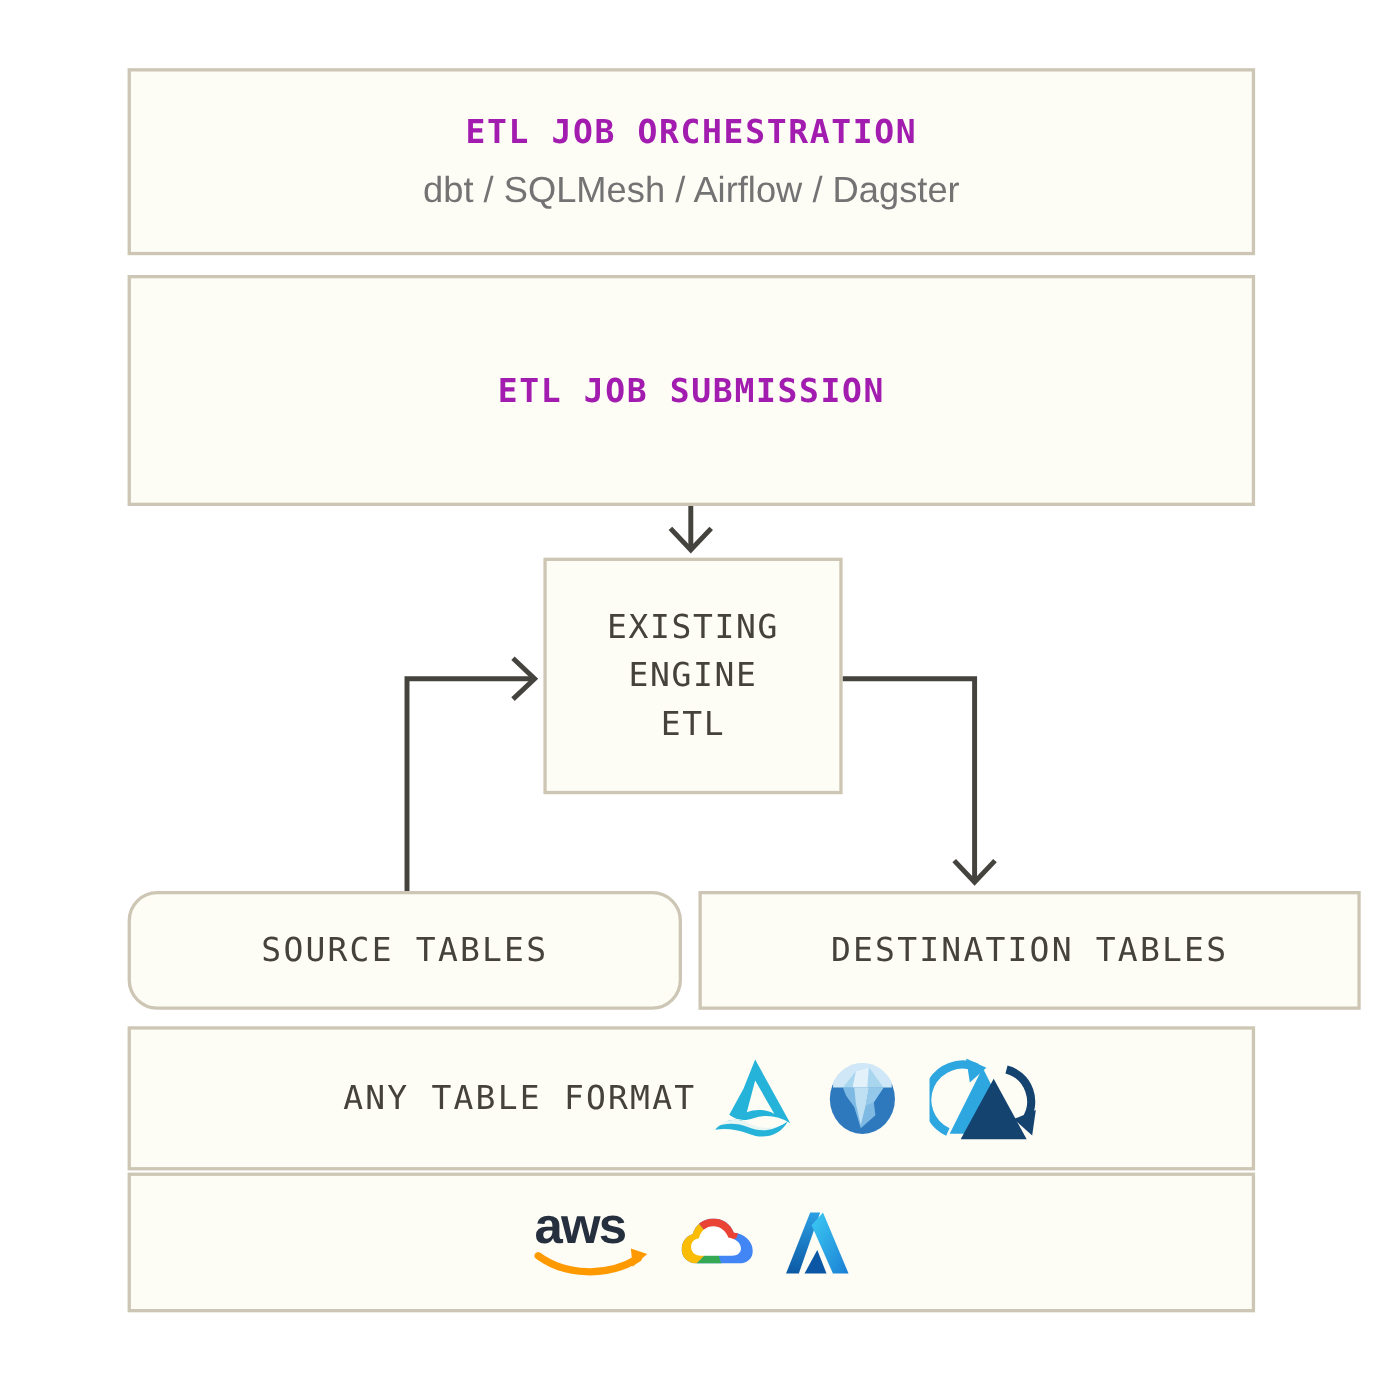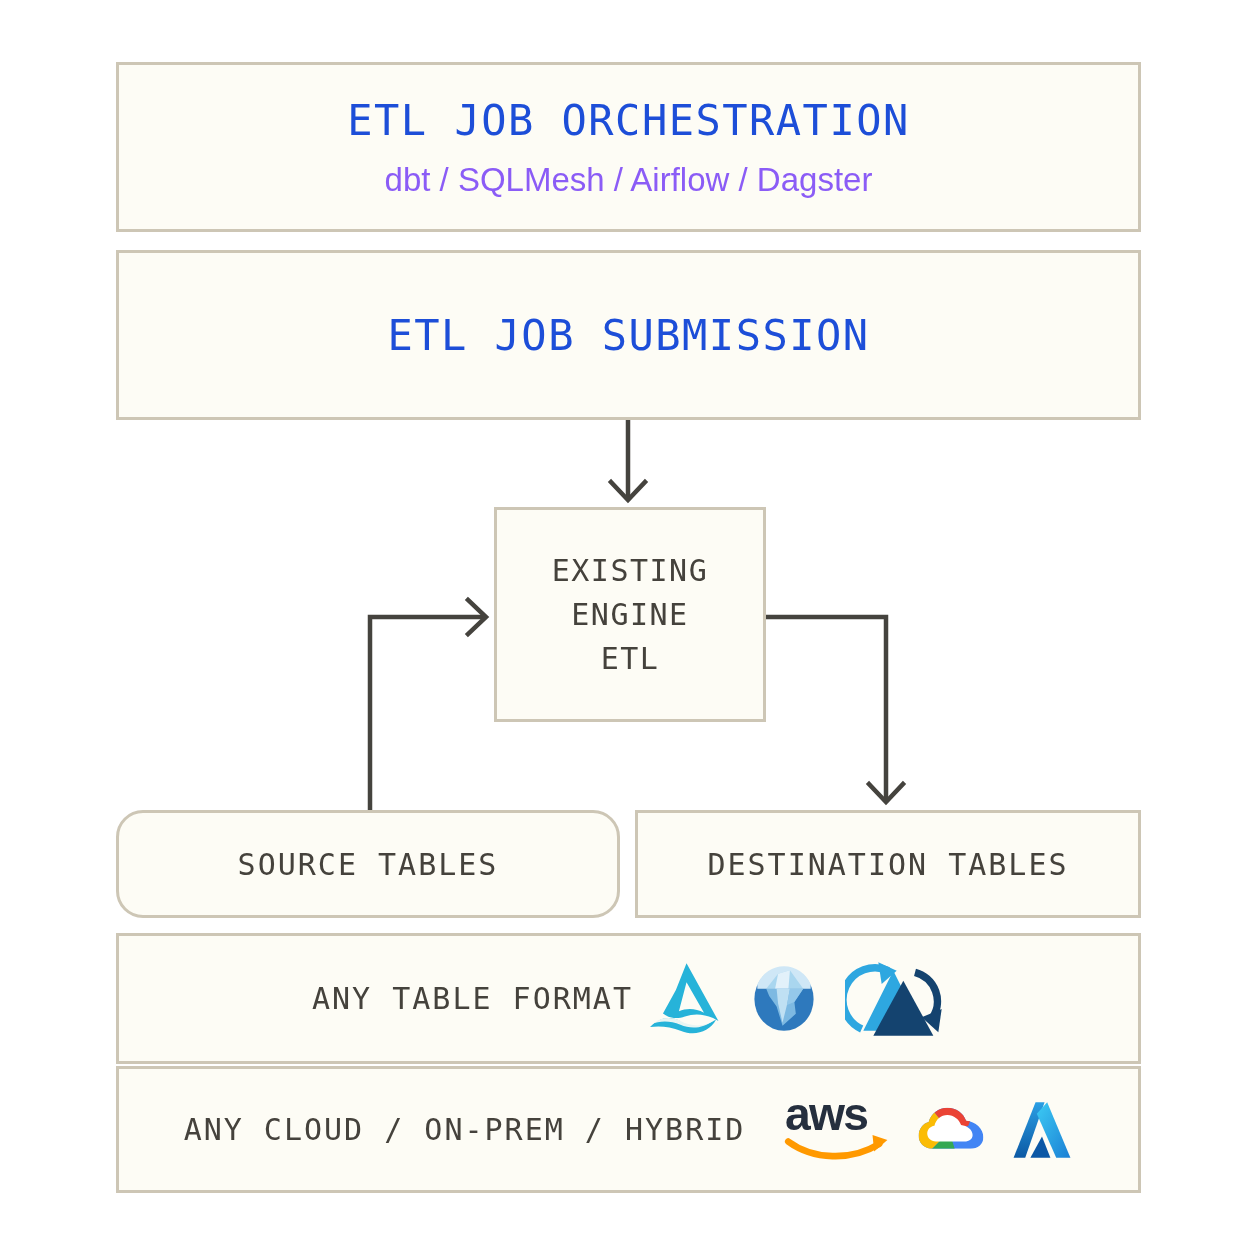--- a/index.html
+++ b/index.html
@@ -7,45 +7,46 @@
     position:relative;width:1256px;height:1256px;background:#ffffff;overflow:hidden;
     font-family:"DejaVu Sans Mono",monospace;
   }
   .dbox{
     position:absolute;box-sizing:border-box;
     background:#fdfcf5;border:3px solid #cdc6b5;
     display:flex;align-items:center;justify-content:center;
   }
   .stack{display:flex;flex-direction:column;align-items:center;justify-content:center;gap:16px;}
   .title{
-    color:#1d4ed8;font-size:42px;letter-spacing:1.5px;white-space:nowrap;
+    color:#a21caf;font-size:30px;letter-spacing:1.5px;white-space:nowrap;
     font-family:"DejaVu Sans Mono",monospace;
+    font-weight:bold;
   }
   .subtitle{
-    color:#8b5cf6;font-size:33px;white-space:nowrap;
+    color:#737373;font-size:33px;white-space:nowrap;
     font-family:"Liberation Sans","DejaVu Sans",sans-serif;
   }
   .engine-text{
     color:#45423c;font-size:30px;line-height:44px;letter-spacing:1.5px;
     text-align:center;font-family:"DejaVu Sans Mono",monospace;
   }
   .label{
     color:#45423c;font-size:30px;letter-spacing:2px;white-space:nowrap;
     font-family:"DejaVu Sans Mono",monospace;
   }
   .row{display:flex;align-items:center;justify-content:center;}
   .icon-row{display:flex;align-items:center;gap:24px;}
   .arrow-layer{position:absolute;left:0;top:0;pointer-events:none;}
   svg{display:block;}
 
   #box-orchestration{left:116px;top:62px;width:1025px;height:170px;}
-  #box-submission{left:116px;top:250px;width:1025px;height:170px;}
+  #box-submission{left:116px;top:250px;width:1025px;height:210px;}
   #box-engine{left:494px;top:507px;width:272px;height:215px;}
   #box-source{left:116px;top:810px;width:504px;height:108px;border-radius:27px;}
-  #box-dest{left:635px;top:810px;width:506px;height:108px;}
+  #box-dest{left:635px;top:810px;width:602px;height:108px;}
   #box-format{left:116px;top:933px;width:1025px;height:131px;gap:14px;}
   #box-cloud{left:116px;top:1066px;width:1025px;height:127px;gap:38px;}
 </style>
 </head>
 <body>
 
 <div class="canvas">
 
   <svg class="arrow-layer" width="1256" height="1256" viewBox="0 0 1256 1256">
     <g stroke="#45433e" stroke-width="4.5" fill="none" stroke-linecap="square">
@@ -117,21 +118,20 @@
         <polygon points="58,16 94,88 22,88" fill="#2ea7e0"></polygon>
         <polygon points="70,28 106,94 34,94" fill="#14436f"></polygon>
         <path d="M84 18 A36 36 0 0 1 104 74" fill="none" stroke="#14436f" stroke-width="9"></path>
         <polygon points="116,62 112,90 92,72" fill="#14436f"></polygon>
       </svg>
 
     </div>
   </div>
 
   <div class="dbox row" id="box-cloud">
-    <div class="label">ANY CLOUD / ON-PREM / HYBRID</div>
     <div class="icon-row" style="">
 
       <svg width="108" height="76" viewBox="0 0 130 92">
         <text x="2" y="46" font-family="Liberation Sans, sans-serif" font-weight="bold" font-size="56" fill="#252f3e" letter-spacing="-2">aws</text>
         <path d="M6 60 C 36 82, 82 84, 116 63" fill="none" stroke="#ff9900" stroke-width="8" stroke-linecap="round"></path>
         <polygon points="108,52 126,58 110,72" fill="#ff9900"></polygon>
       </svg>
 
       <svg width="72" height="56" viewBox="0 0 100 72">
         <defs>

